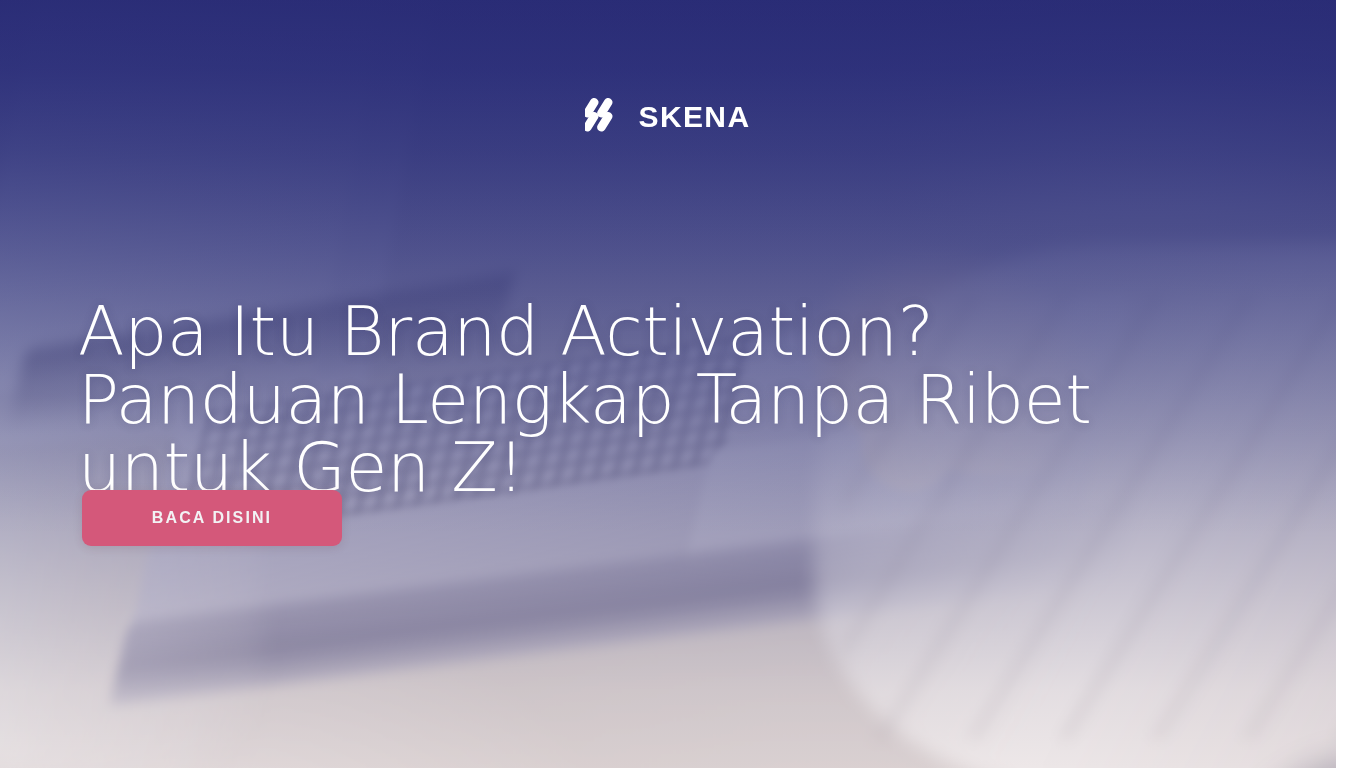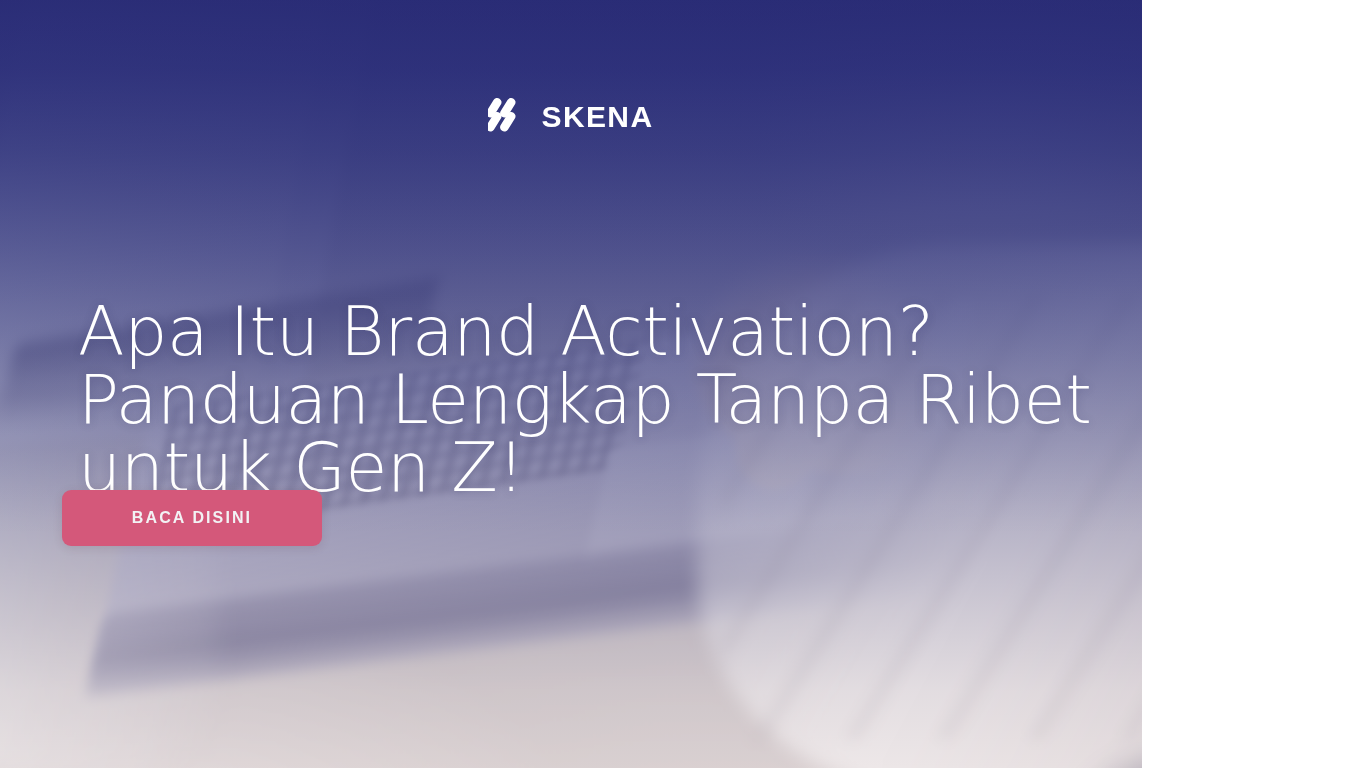--- a/index.html
+++ b/index.html
@@ -9,21 +9,21 @@
   }
   body {
     width: 1366px;
     height: 768px;
     overflow: hidden;
     font-family: "Liberation Sans", sans-serif;
   }
 
   .hero {
     position: relative;
-    width: 1142px;
+    width: 1336px;
     height: 768px;
     overflow: hidden;
     background: #000000;
   }
 
   
   .photo {
     position: absolute;
     inset: -60px;
     filter: blur(1.5px);
@@ -275,21 +275,21 @@
     font-size: 68px;
     line-height: 68px;
     font-weight: 300;
     letter-spacing: -0.3px;
     font-family: "DejaVu Sans", sans-serif;
     text-shadow: 0 1px 10px rgba(30,32,80,.22);
   }
 
   .cta {
     position: absolute;
-    left: 62px;
+    left: 82px;
     top: 490px;
     width: 260px;
     height: 56px;
     border: 0;
     border-radius: 9px;
     background: #d3five;
     background: #d4587a;
     color: #f2f2f4;
     font-family: "Liberation Sans", sans-serif;
     font-size: 16px;

